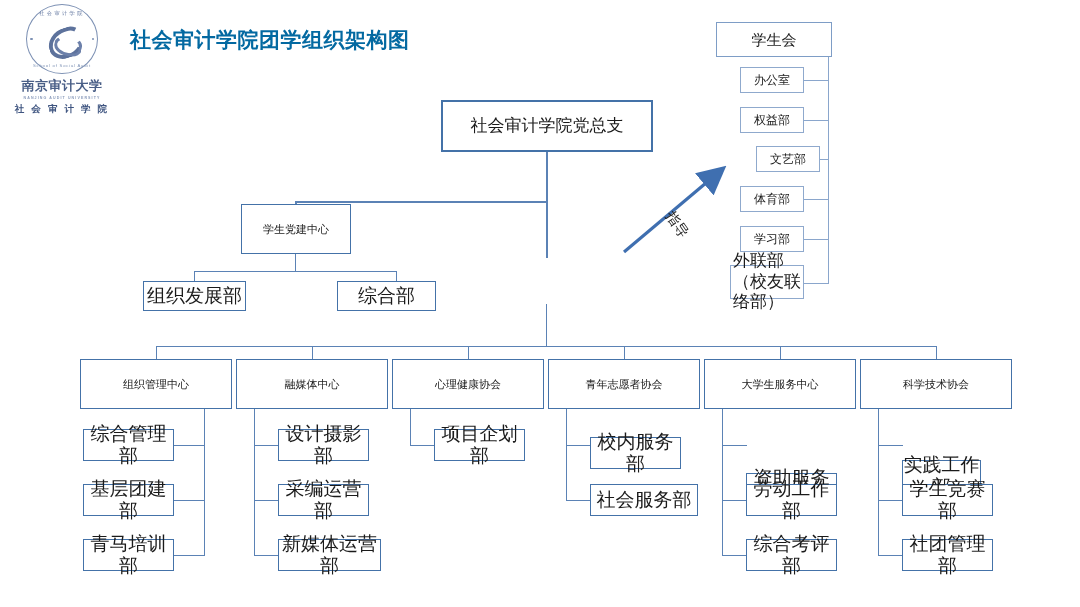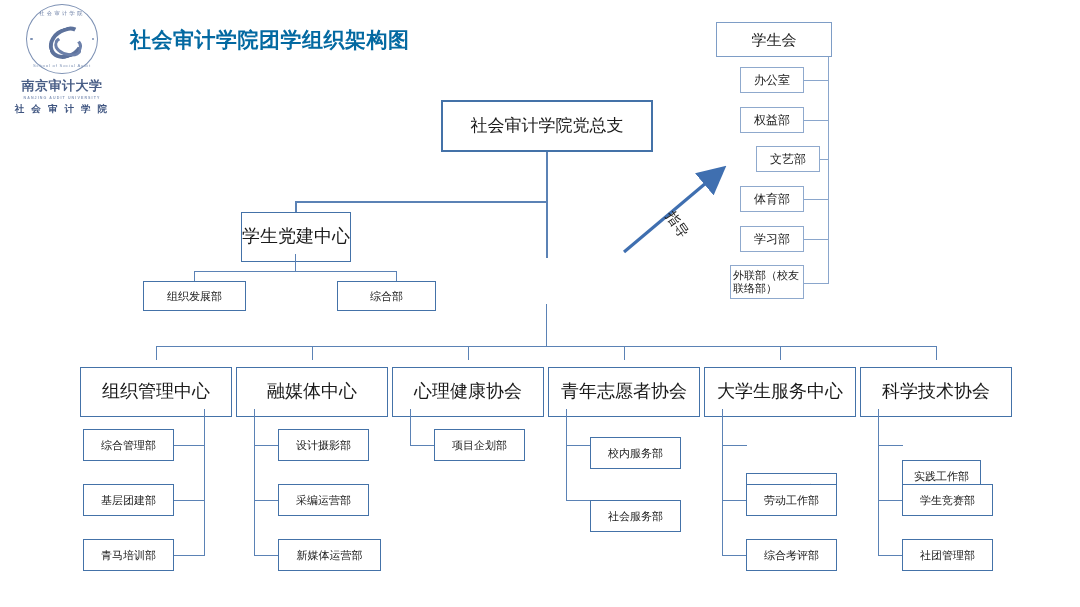--- a/index.html
+++ b/index.html
@@ -40,25 +40,25 @@
 
   
   .title{position:absolute;left:130px;top:26px;font-size:21px;font-weight:bold;
         color:#0369a1;letter-spacing:.5px;white-space:nowrap;}
 
   
   .box{position:absolute;box-sizing:border-box;background:#ffffff;
        display:flex;align-items:center;justify-content:center;
        text-align:center;color:#1a1a1a;line-height:1.18;}
   .box.lvl1{border:2px solid #4472a8;font-size:17px;}
-  .box.lvl2{border:1.6px solid #4472a8;font-size:18px;margin-top:8px;}
-  .box.lvl3{border:1.6px solid #4472a8;font-size:11px;}
+  .box.lvl2{border:1.6px solid #4472a8;font-size:11px;}
+  .box.lvl3{border:1.6px solid #4472a8;font-size:19px;}
   .box.su-head{border:1.4px solid #7e9dc6;font-size:15px;}
   .box.su-item{border:1.2px solid #8fa9cd;font-size:12px;}
-  .box.su-item.two-line{font-size:11px;line-height:1.22;
+  .box.su-item.two-line{font-size:17px;line-height:1.22;
        justify-content:flex-start;padding-left:2px;text-align:left;}
 
   
   .ln{position:absolute;background:#5b82b5;}
   .ln.v{width:1.3px;}
   .ln.h{height:1.3px;}
   .ln.thin{background:#8aa6cc;}
 
   
   .arrow-wrap{position:absolute;left:616px;top:160px;width:120px;height:105px;}
@@ -142,21 +142,21 @@
   <div class="box lvl3" style="left:278px;top:539px;width:103px;height:32px;">新媒体运营部</div>
 
   <div class="ln v" style="left:410px;top:409px;width:1.3px;height:37px;"></div>
   <div class="ln h" style="left:410px;top:445px;width:25px;height:1.3px;"></div>
   <div class="box lvl3" style="left:434px;top:429px;width:91px;height:32px;">项目企划部</div>
 
   <div class="ln v" style="left:566px;top:409px;width:1.3px;height:92px;"></div>
   <div class="ln h" style="left:566px;top:445px;width:25px;height:1.3px;"></div>
   <div class="ln h" style="left:566px;top:500px;width:25px;height:1.3px;"></div>
   <div class="box lvl3" style="left:590px;top:429px;width:91px;height:32px;margin-top:8px;">校内服务部</div>
-  <div class="box lvl3" style="left:590px;top:484px;width:91px;height:32px;margin-top:16px;">社会服务部</div>
+  <div class="box lvl3" style="left:590px;top:484px;width:108px;height:32px;">社会服务部</div>
 
   <div class="ln v" style="left:722px;top:409px;width:1.3px;height:147px;"></div>
   <div class="ln h" style="left:722px;top:445px;width:25px;height:1.3px;"></div>
   <div class="ln h" style="left:722px;top:500px;width:25px;height:1.3px;"></div>
   <div class="ln h" style="left:722px;top:555px;width:25px;height:1.3px;"></div>
   <div class="box lvl3" style="left:746px;top:429px;width:91px;height:32px;margin-top:44px;">资助服务部</div>
   <div class="box lvl3" style="left:746px;top:484px;width:91px;height:32px;">劳动工作部</div>
   <div class="box lvl3" style="left:746px;top:539px;width:91px;height:32px;">综合考评部</div>
 
   <div class="ln v" style="left:878px;top:409px;width:1.3px;height:147px;"></div>

